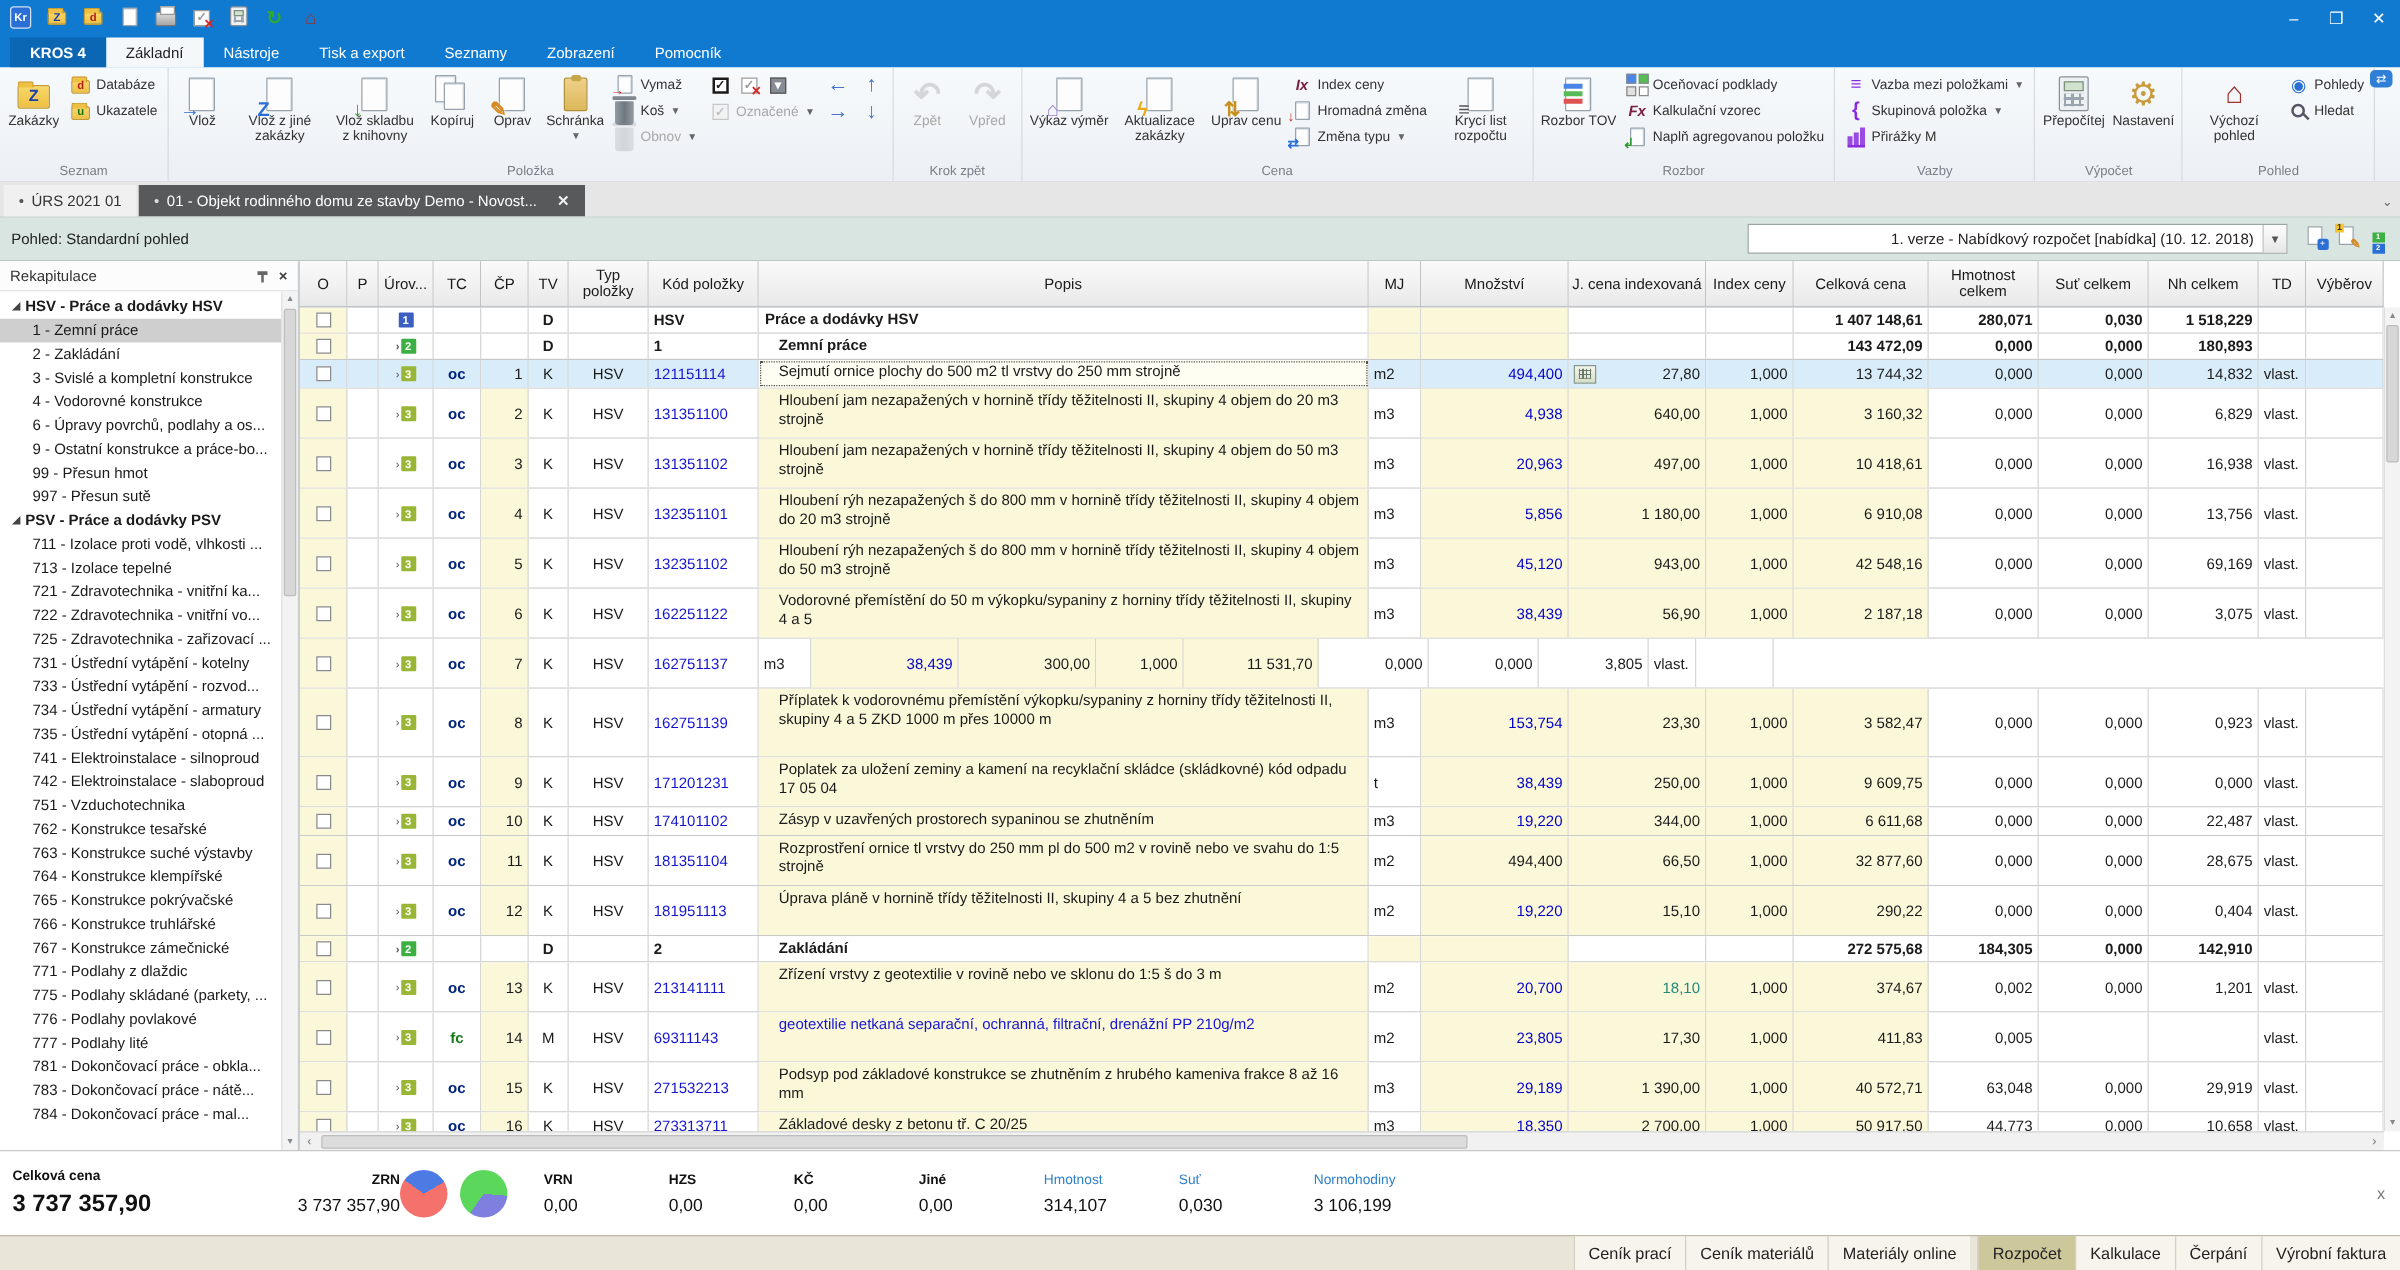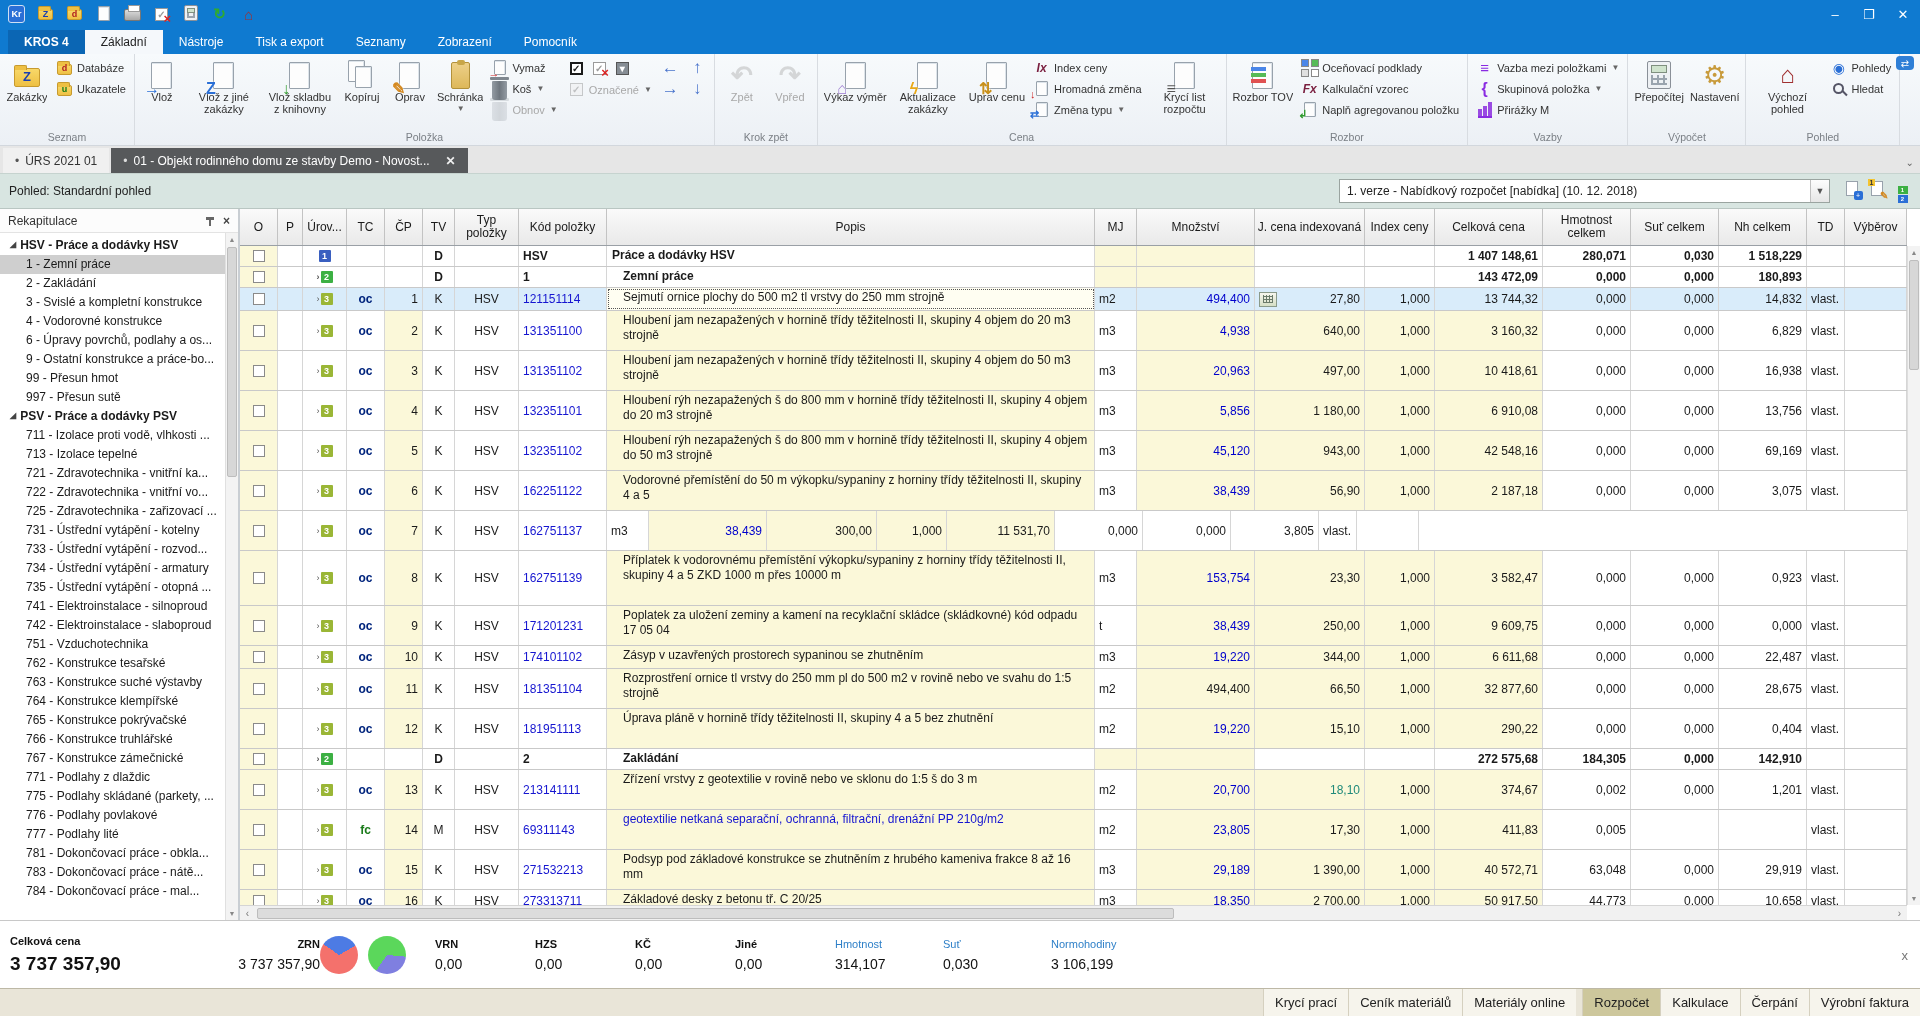--- a/index.html
+++ b/index.html
@@ -94,21 +94,21 @@
   .dtab { height:25px; display:flex; align-items:center; padding:0 12px; font-size:12px; color:#333; background:#f0f0f0; margin-right:2px; gap:6px; }
   .dtab::before { content:'•'; color:#555; }
   .dtab.active { background:#57595b; color:#fff; }
   .dtab.active::before { color:#ddd; }
   .dtab .x { margin-left:10px; font-size:12px; color:#f0f0f0; font-weight:bold; }
   .dtabchev { position:absolute; right:6px; bottom:5px; color:#666; font-size:10px; }
 
   
   .viewbar { height:36px; background:#d8e5e1; border-top:1px solid #c6d3cf; border-bottom:1px solid #b9c6c2; display:flex; align-items:center; padding:0 9px; font-size:12px; color:#222; gap:8px; }
   .vspace { flex:1; }
-  .vselect { width:491px; height:24px; background:#fff; border:1px solid #9aa4a0; display:flex; align-items:center; font-size:12px; }
+  .vselect { width:432px; height:24px; background:#fff; border:1px solid #9aa4a0; display:flex; align-items:center; font-size:12px;text-align:right; }
   .vselect .vtext { flex:1; padding:0 7px; white-space:nowrap; overflow:hidden; }
   .vselect .varrow { width:19px; height:100%; border-left:1px solid #c0c0c0; background:linear-gradient(#fdfdfd,#e6e6e6); display:flex; align-items:center; justify-content:center; color:#555; font-size:9px; }
   .vicons { display:flex; gap:8px; align-items:center; margin-left:6px; }
 
   
   .main { display:flex; height:711px; background:#fff; }
   .sidebar { width:240px; border-right:2px solid #c9ced3; display:flex; flex-direction:column; position:relative; background:#fff; }
   .sbheader { height:24px; display:flex; align-items:center; padding:0 8px; font-size:12px; color:#333; background:#fcfcfc; border-bottom:1px solid #e3e3e3; gap:8px; }
   .sbheader .sp { flex:1; }
   .sblist { flex:1; overflow:hidden; padding-top:3px; padding-right:13px; position:relative; font-size:12px; }
@@ -1815,20 +1815,20 @@
     <span class="sval">0,030</span>
   </div>
   <div class="smet sm-nh">
     <span class="slab blue">Normohodiny</span>
     <span class="sval">3 106,199</span>
   </div>
   <span class="sclose">x</span>
 </div>
 
 <div class="statusbar" id="statusbar">
-    <button class="stitem">Krycí prací</button>
+    <button class="stitem">Ceník prací</button>
     <button class="stitem">Ceník materiálů</button>
     <button class="stitem">Materiály online</button>
     <button class="stitem active gap">Rozpočet</button>
     <button class="stitem">Kalkulace</button>
     <button class="stitem">Čerpání</button>
     <button class="stitem">Výrobní faktura</button>
   </div>
 
 </body></html>

